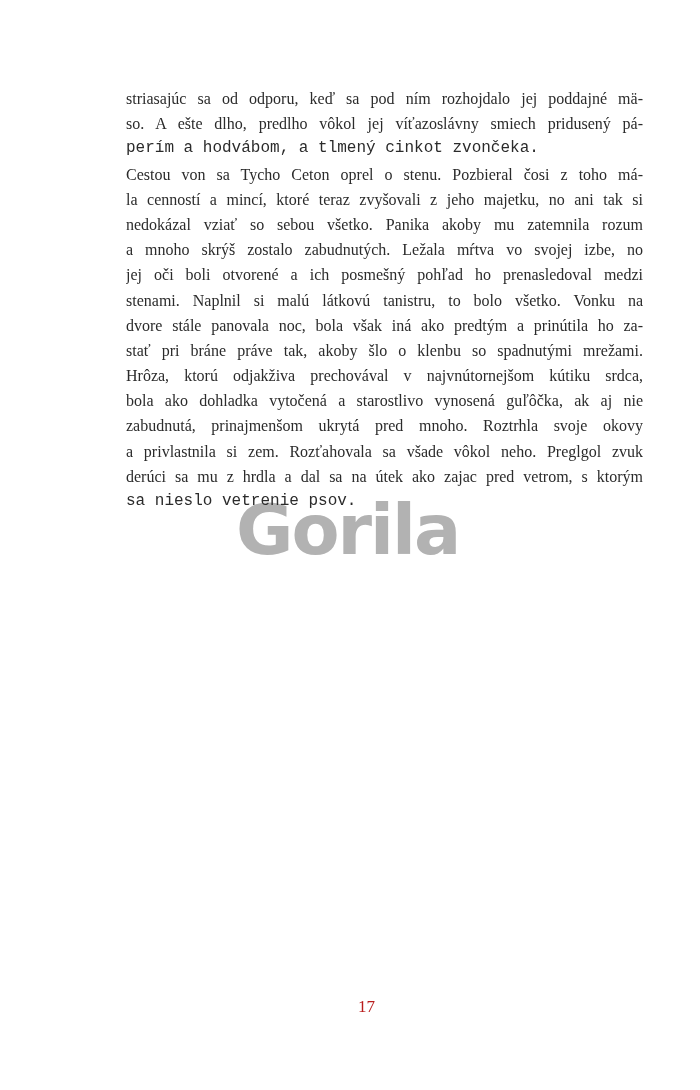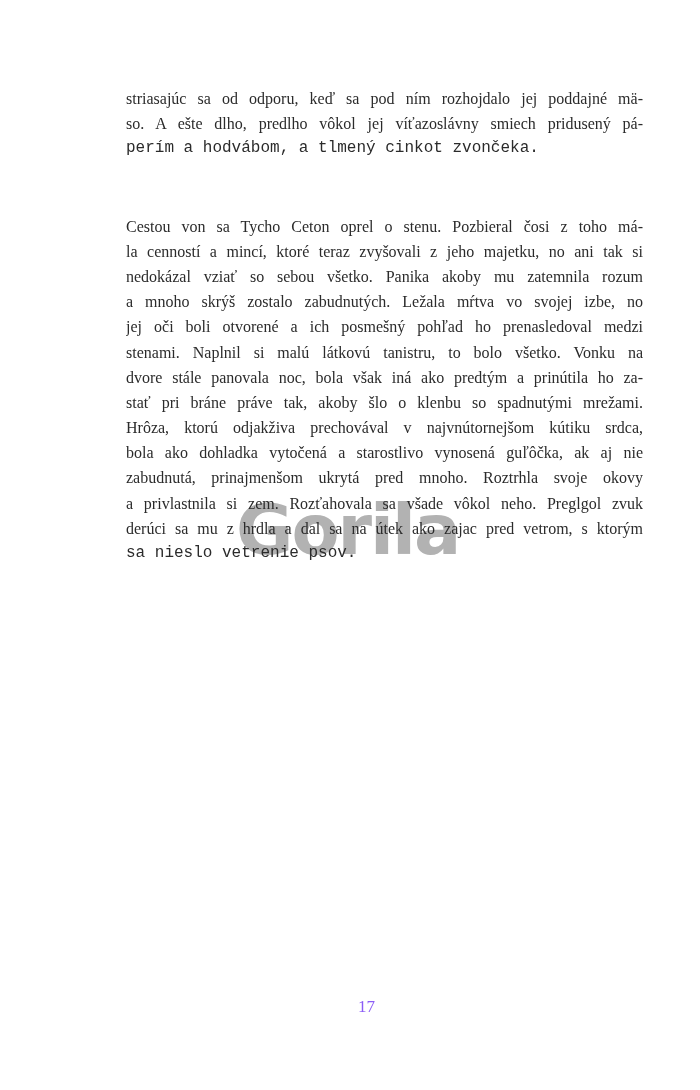--- a/index.html
+++ b/index.html
@@ -33,21 +33,21 @@
     left: 126px;
     top: 0;
     width: 517px;
     z-index: 1;
     color: #2b2b2b;
     font-size: 16px;
     line-height: 25.2px;
   }
   .paragraph { margin: 0; }
   .paragraph-1 { margin-top: 86px; }
-  .paragraph-2 { margin-top: 52px; }
+  .paragraph-2 { }
   .line {
     text-align: justify;
     text-align-last: justify;
     white-space: nowrap;
     overflow: hidden;
     height: 25.2px;
   }
   .line.last {
     text-align: center;
     text-align-last: left;
@@ -88,15 +88,15 @@
         <div class="line">stať pri bráne práve tak, akoby šlo o klenbu so spadnutými mrežami.</div>
         <div class="line">Hrôza, ktorú odjakživa prechovával v najvnútornejšom kútiku srdca,</div>
         <div class="line">bola ako dohladka vytočená a starostlivo vynosená guľôčka, ak aj nie</div>
         <div class="line">zabudnutá, prinajmenšom ukrytá pred mnoho. Roztrhla svoje okovy</div>
         <div class="line">a privlastnila si zem. Rozťahovala sa všade vôkol neho. Preglgol zvuk</div>
         <div class="line">derúci sa mu z hrdla a dal sa na útek ako zajac pred vetrom, s ktorým</div>
         <div class="line last">sa nieslo vetrenie psov.</div>
       </div>
   </div>
 
-  <div class="pagenum" style="color: #8b5cf6;">17</div>
+  <div class="pagenum" style="color: #b91c1c;">17</div>
 
 </div>
 
 </body></html>

